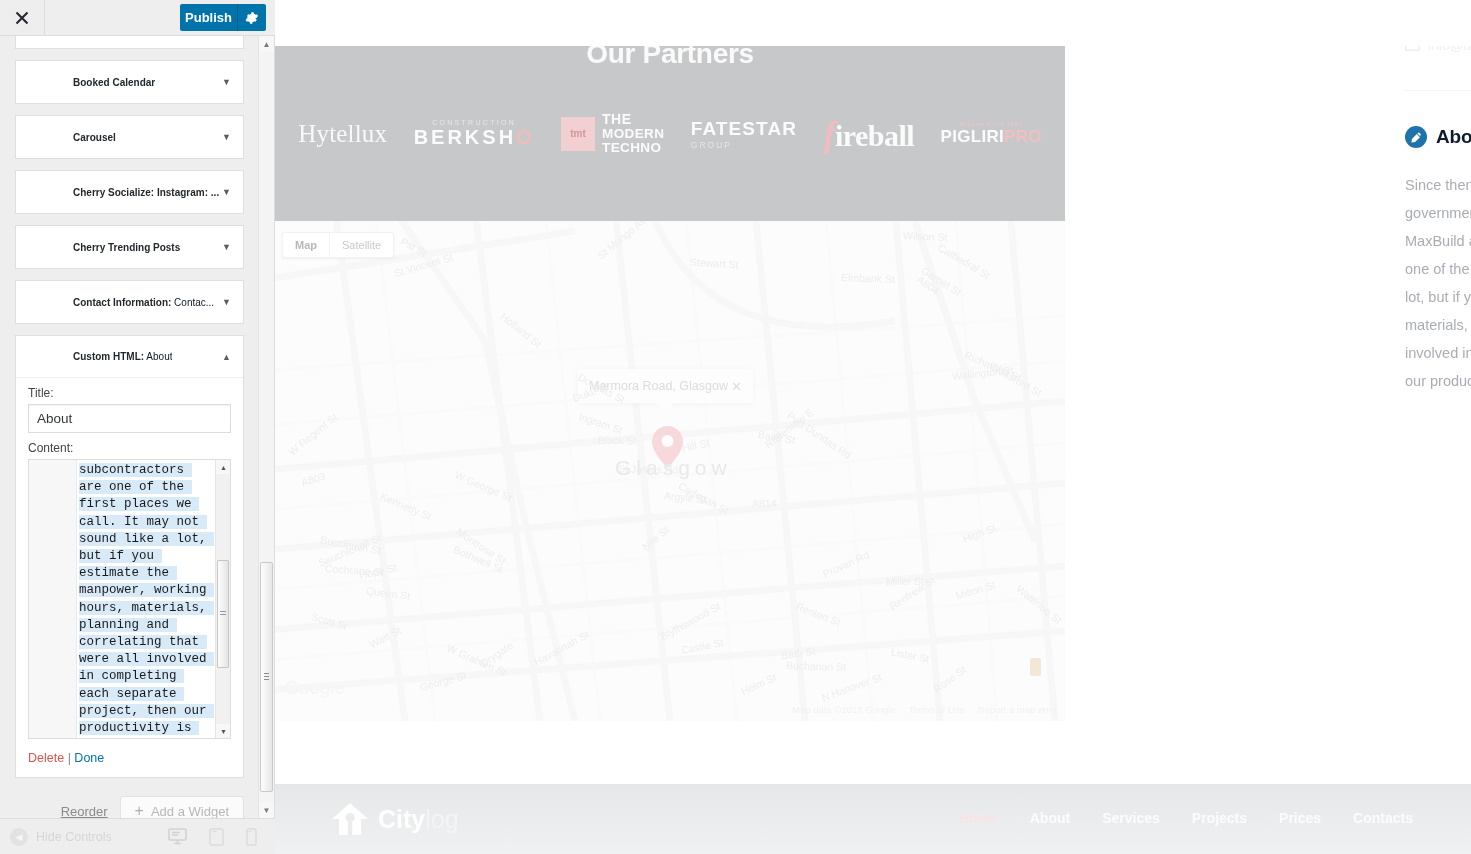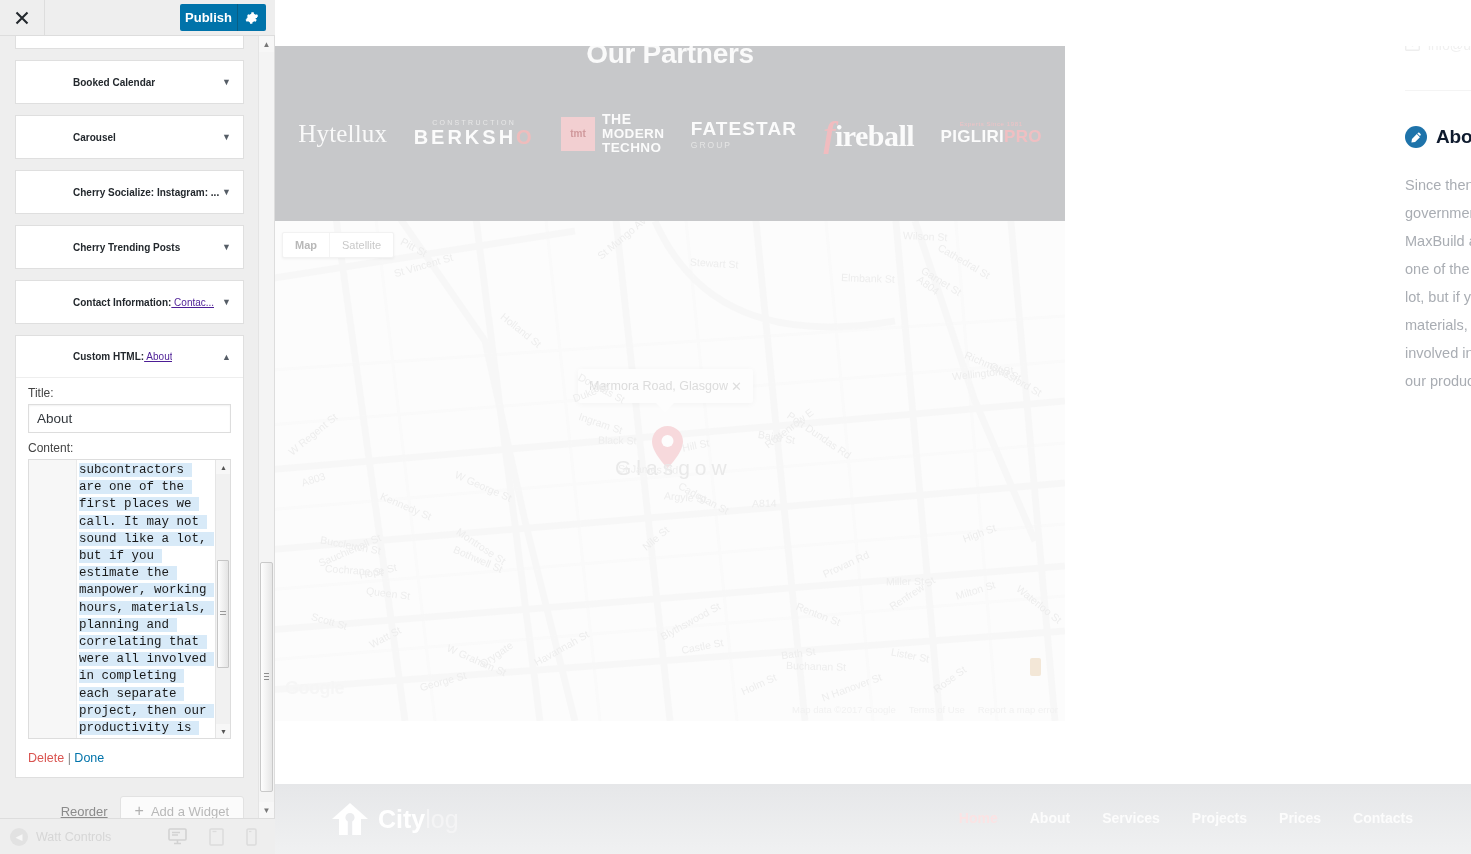--- a/index.html
+++ b/index.html
@@ -63,21 +63,21 @@
     margin-bottom: 11px;
   }
   .widget-head {
     height: 42px; display: flex; align-items: center;
     padding: 0 12px; cursor: pointer; position: relative;
   }
   .widget-title {
     font-size: 10px; color: #23282d; font-weight: 700;
     white-space: nowrap; overflow: hidden; text-overflow: ellipsis; margin-left: 45px;
   }
-  .widget-title .sub { font-weight: 400; color: #4c1d95; text-decoration: underline; }
+  .widget-title .sub { font-weight: 400; color: #0f172a; }
   .widget-arrow {
     position: absolute; right: 12px; top: 50%; transform: translateY(-50%);
     font-size: 9px; color: #555d66;
   }
   .widget-body { padding: 0 12px 12px 12px; }
   .field-label {
     font-size: 12px; color: #444; display: block;
     margin: 8px 0 4px 0;
   }
   .text-input {
@@ -484,21 +484,21 @@
 
     <div id="cz-scrollbar">
       <div id="czs-up">▲</div>
       <div id="czs-thumb"></div>
       <div id="czs-down">▼</div>
     </div>
 
     <div id="cz-footer">
       <div id="hide-controls">
         <span class="circ">◀</span>
-        <span>Watt Controls</span>
+        <span>Hide Controls</span>
       </div>
       <div id="device-btns">
         <span class="device-btn active">
           <svg width="19" height="17" viewBox="0 0 19 17" aria-hidden="true">
             <rect x="1" y="1" width="17" height="11" rx="1" fill="none" stroke="#d2d2d2" stroke-width="1.6"></rect>
             <path d="M4 4.5h8M4 7h6" stroke="#d2d2d2" stroke-width="1.3"></path>
             <path d="M9.5 12v3M6 15.5h7" stroke="#d2d2d2" stroke-width="1.6"></path>
           </svg>
         </span>
         <span class="device-btn">

